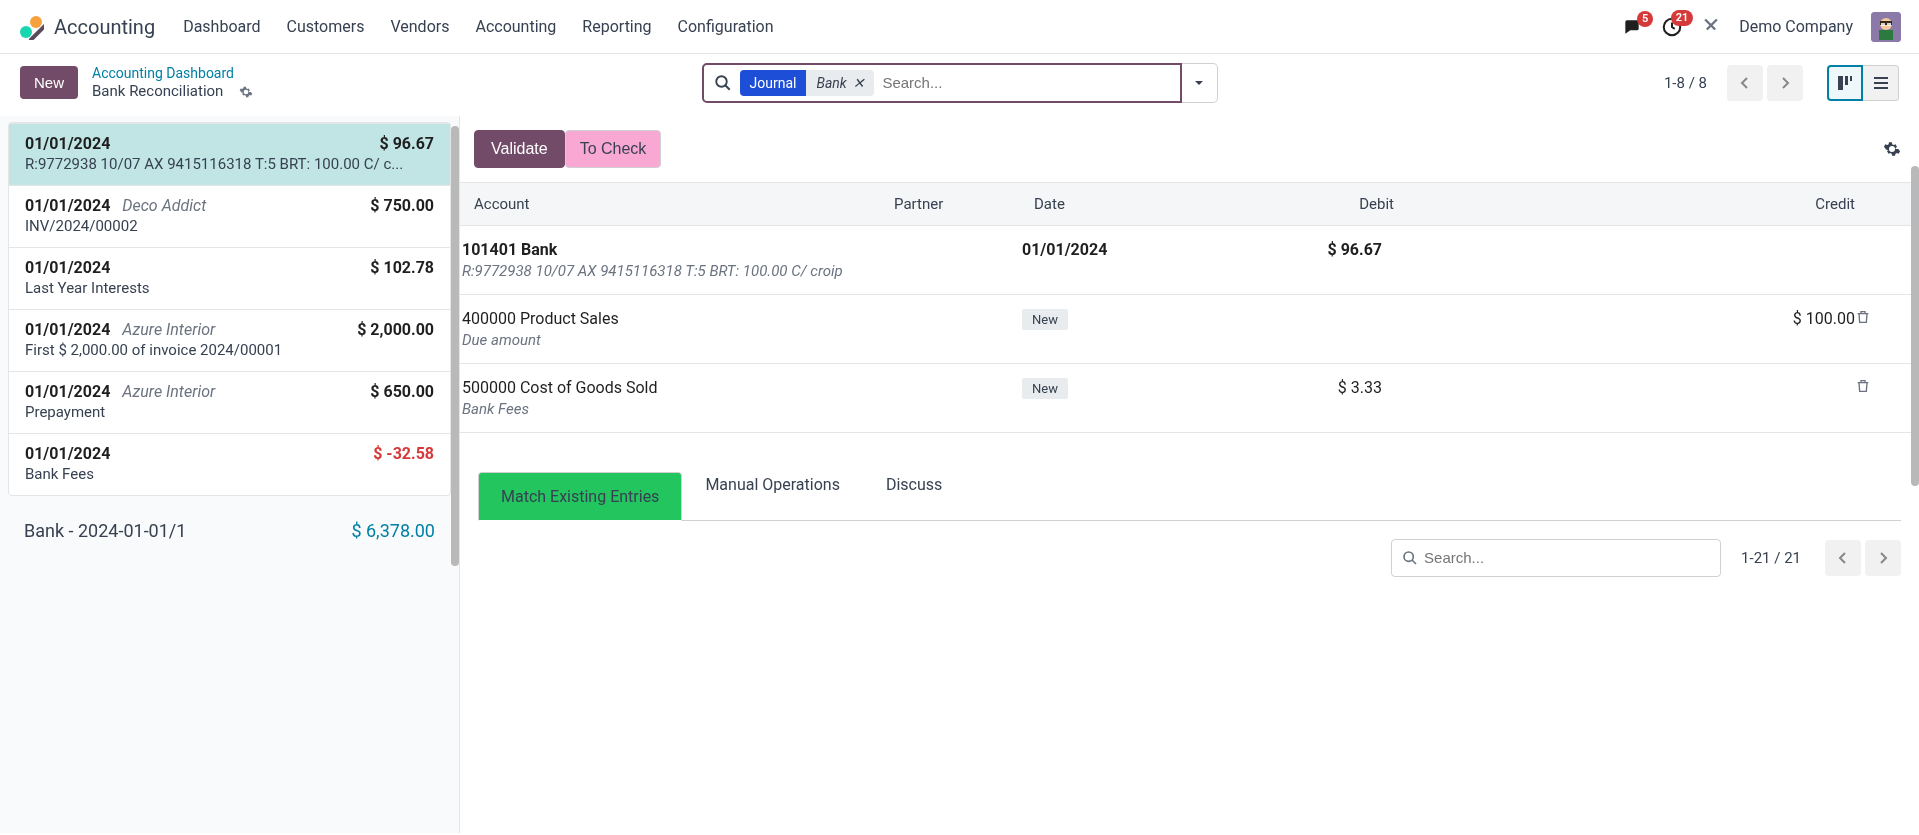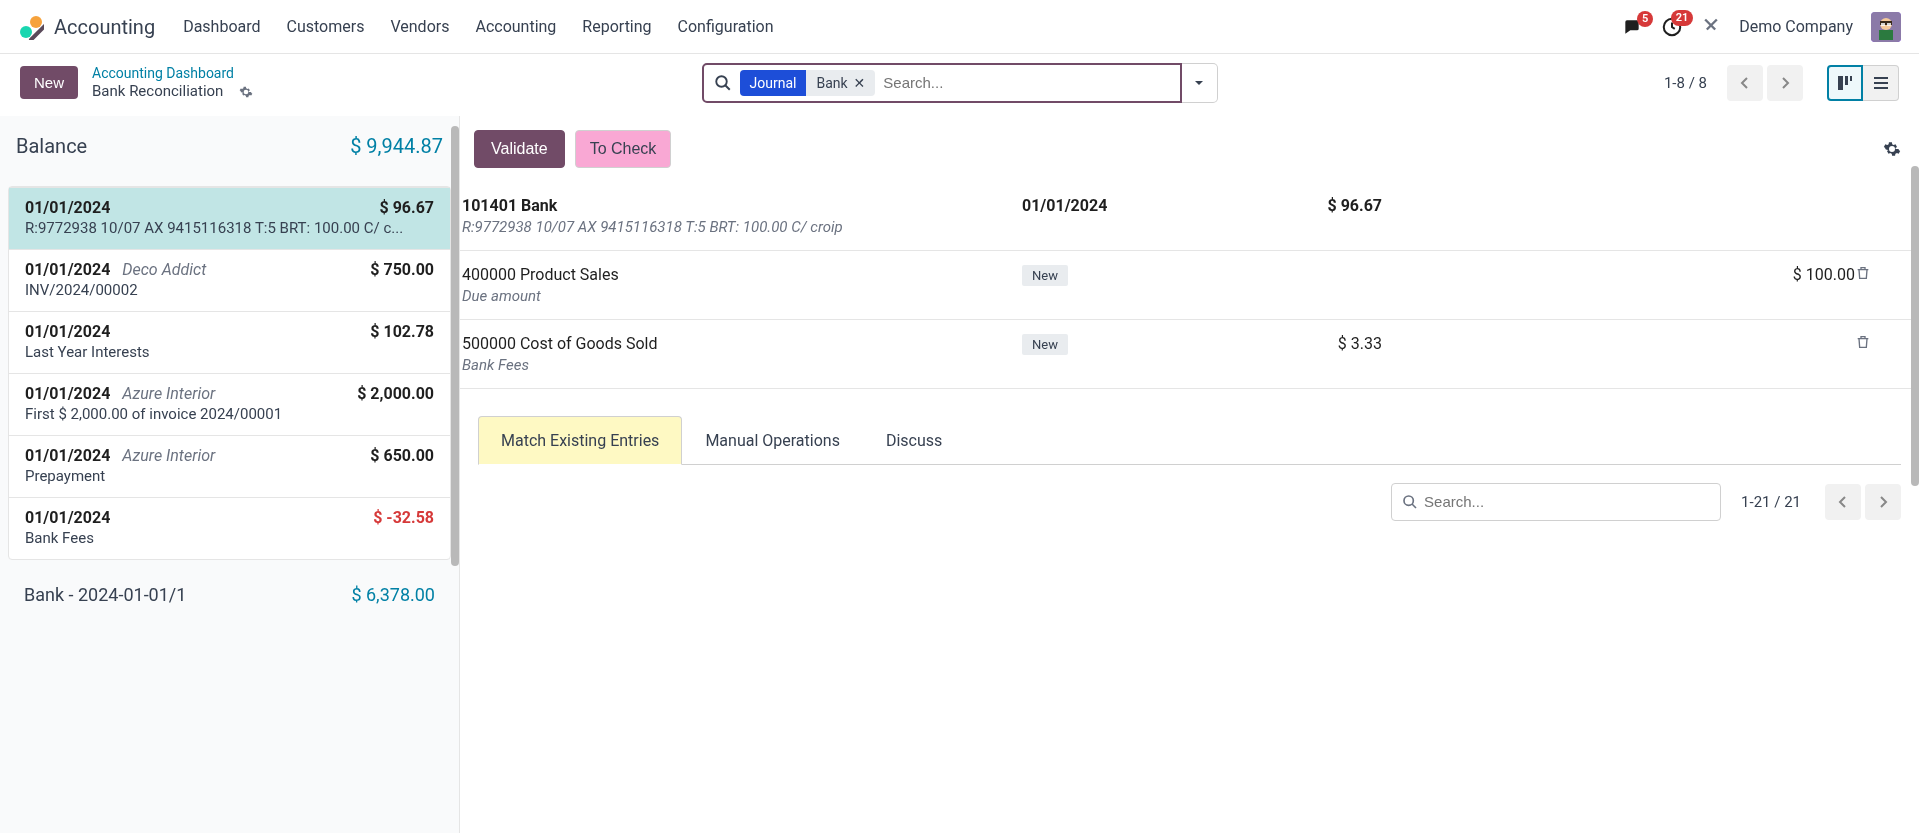--- a/index.html
+++ b/index.html
@@ -23,21 +23,21 @@
 .btn-new { background: #714b67; color: #fff; border: none; padding: 8px 14px; font-size: 15px; border-radius: 4px; cursor: pointer; }
 .crumbs { line-height: 1.3; }
 .crumbs a { color: #0180a5; font-size: 14px; text-decoration: none; }
 .crumbs .current { color: #374151; font-size: 15px; display: flex; align-items: center; gap: 16px; }
 .gear-small { width: 14px; height: 14px; color: #6b7280; cursor: pointer; }
 
 .searchbox-wrap { position: absolute; left: 50%; transform: translateX(-50%); display: flex; }
 .searchbox { display: flex; align-items: center; border: 2px solid #714b67; border-radius: 5px 0 0 5px; height: 40px; padding: 0 8px 0 10px; width: 480px; }
 .searchbox .search-ic { width: 18px; height: 18px; margin-right: 8px; color:#374151; }
 .tag1 { background: #1d4ed8; color: #fff; padding: 5px 10px; border-radius: 4px 0 0 4px; font-size: 14px; }
-.tag2 { background: #e9ecef; color: #374151; padding: 5px 10px; border-radius: 0 4px 4px 0; font-size: 14px; display: flex; align-items: center; gap: 6px; }
+.tag2 { background: #e9ecef; color: #374151; padding: 5px 10px; border-radius: 0 4px 4px 0; font-size: 14px; display: flex; align-items: center; gap: 6px; font-style: italic; }
 .tag2 .x { cursor: pointer; color:#374151; }
 .searchbox input { border: none; outline: none; font-size: 15px; flex: 1; margin-left: 8px; background: transparent; }
 .search-dd { border: 1px solid #d0d0d0; border-left: none; border-radius: 0 5px 5px 0; width: 36px; display: flex; align-items: center; justify-content: center; cursor: pointer; height:40px; }
 
 .pager-group { margin-left: auto; display: flex; align-items: center; gap: 16px; }
 .pager-text { color: #374151; font-size: 15px; }
 .arrow-btns { display: flex; }
 .arrow-btn { width: 36px; height: 36px; background: #f1f1f1; border: none; border-radius: 4px; margin-left: 4px; cursor: pointer; display:flex; align-items:center; justify-content:center; color:#888; }
 .view-switch { display: flex; margin-left: 8px; }
 .view-btn { width: 36px; height: 36px; background: #f1f1f1; border: 1px solid #d0d0d0; display:flex; align-items:center; justify-content:center; cursor:pointer; }
@@ -64,21 +64,21 @@
 .tx-desc { color: #374151; font-size: 15px; margin-top: 2px; white-space: nowrap; overflow: hidden; text-overflow: ellipsis; }
 
 .left-footer { margin: 20px 8px 0 8px; padding: 4px 16px 0 16px; display: flex; justify-content: space-between; }
 .left-footer .ref { font-size: 18px; color: #374151; }
 .left-footer .amt { font-size: 18px; color: #0180a5; }
 
 .left-scroll-track { position: absolute; right: 0; top: 10px; width: 8px; height: 500px; }
 .left-scroll-thumb { width: 8px; height: 440px; background: #b9b9b9; border-radius: 4px; }
 
 .rightcol { flex: 1; display: flex; flex-direction: column; position: relative; }
-.right-head { display: flex; align-items: center; padding: 14px 18px 14px 14px; gap: 10px; }
+.right-head { display: flex; align-items: center; padding: 14px 18px 14px 14px; gap: 0; }
 .btn-validate { background: #714b67; color: #fff; border: 1px solid #714b67; padding: 9px 16px; font-size: 16px; border-radius: 4px; cursor: pointer; }
 .btn-tocheck { background: #f9a8d4; color: #374151; border: 1px solid #d0d0d0; padding: 9px 14px; font-size: 16px; border-radius: 4px; cursor: pointer; }
 .gear-right { margin-left: auto; width: 18px; height: 18px; color: #374151; cursor: pointer; }
 
 .grid-head { display: flex; background: #f5f6f7; border-top: 1px solid #e5e5e5; border-bottom: 1px solid #e5e5e5; padding: 12px 30px 12px 14px; font-size: 15px; color: #374151; }
 .col-account { flex: 0 0 420px; }
 .col-partner { flex: 0 0 140px; }
 .col-date { flex: 0 0 200px; }
 .col-debit { flex: 0 0 160px; text-align: right; }
 .col-credit { flex: 1; text-align: right; }
@@ -90,21 +90,21 @@
 .grid-row .col-account .acct-desc { font-style: italic; color: #6b7280; margin-top: 3px; font-size: 15px; }
 .grid-row .col-date .date-bold { font-weight: 700; }
 .grid-row .col-debit, .grid-row .col-credit { font-weight: 700; }
 .grid-row .col-debit.normal, .grid-row .col-credit.normal { font-weight: 400; }
 .new-badge { display: inline-block; background: #e9ecef; color: #374151; font-size: 13px; padding: 3px 10px; border-radius: 2px; }
 .trash { width: 16px; height: 16px; color: #6b7280; cursor: pointer; }
 
 .tabs-wrap { margin-top: 26px; padding: 0 18px; }
 .tabs { display: flex; border-bottom: 1px solid #d0d0d0; }
 .tab { padding: 14px 22px; font-size: 16px; color: #374151; cursor: pointer; border: 1px solid transparent; position: relative; top: 1px; }
-.tab.active { border: 1px solid #d0d0d0; border-bottom: 1px solid #fff; background: #fef9c3; border-radius: 4px 4px 0 0; }
+.tab.active { border: 1px solid #d0d0d0; border-bottom: 1px solid #fff; background: #22c55e; border-radius: 4px 4px 0 0; margin-top: 12px; }
 
 .tab-body { padding: 18px 0 0 0; display:flex; justify-content:flex-end; align-items:center; gap:20px;}
 .mini-search { display:flex; align-items:center; border:1px solid #d0d0d0; border-radius:4px; height:38px; width:330px; padding:0 10px; }
 .mini-search .search-ic { width:16px; height:16px; color:#6b7280; margin-right:6px;}
 .mini-search input { border:none; outline:none; font-size:15px; background:transparent; flex:1;}
 .mini-pager { color:#374151; font-size:15px;}
 
 .right-scroll-track { position: absolute; right: 0; top: 50px; width: 8px; height: 450px; }
 .right-scroll-thumb { width: 8px; height: 320px; background: #b9b9b9; border-radius: 4px; }
 
@@ -231,24 +231,20 @@
             <rect x="1" y="12" width="14" height="2"></rect>
           </svg>
       </div>
     </div>
   </div>
 </div>
 
 <div class="main">
 
   <div class="leftcol">
-    <div class="balance-row">
-      <span class="balance-label">Balance</span>
-      <span class="balance-amt">$ 9,944.87</span>
-    </div>
 
     <div class="left-inner">
       <div class="tx-list" id="tx-list">
           <div class="tx selected">
             <div class="tx-row1">
               <span class="tx-date">01/01/2024</span>
               <span class="tx-amt">$ 96.67</span>
             </div>
             <div class="tx-desc">R:9772938 10/07 AX 9415116318 T:5 BRT: 100.00 C/ c...</div>
           </div>
@@ -307,20 +303,28 @@
     <div class="right-head">
       <button class="btn-validate">Validate</button>
       <button class="btn-tocheck">To Check</button>
       <span class="gear-right">
         <svg width="18" height="18" viewBox="0 0 24 24" fill="#374151">
             <path d="M12 8a4 4 0 100 8 4 4 0 000-8zm9 4c0 .4 0 .8-.1 1.2l2 1.6-2 3.4-2.4-1a7 7 0 01-2 1.2l-.4 2.6h-4l-.4-2.6a7 7 0 01-2-1.2l-2.4 1-2-3.4 2-1.6A7 7 0 013 12c0-.4 0-.8.1-1.2l-2-1.6 2-3.4 2.4 1a7 7 0 012-1.2L7.9 3h4l.4 2.6a7 7 0 012 1.2l2.4-1 2 3.4-2 1.6c.1.4.1.8.1 1.2z"></path>
           </svg>
       </span>
     </div>
 
+    <div class="grid-head">
+      <div class="col-account">Account</div>
+      <div class="col-partner">Partner</div>
+      <div class="col-date">Date</div>
+      <div class="col-debit">Debit</div>
+      <div class="col-credit">Credit</div>
+      <div class="col-act"></div>
+    </div>
 
     <div id="grid-body">
         <div class="grid-row">
           <div class="col-account">
             <div class="acct-name">101401 Bank</div>
             <div class="acct-desc">R:9772938 10/07 AX 9415116318 T:5 BRT: 100.00 C/ croip</div>
           </div>
           <div class="col-partner"></div>
           <div class="col-date"><span class="date-bold">01/01/2024</span></div>
           <div class="col-debit">$ 96.67</div>

